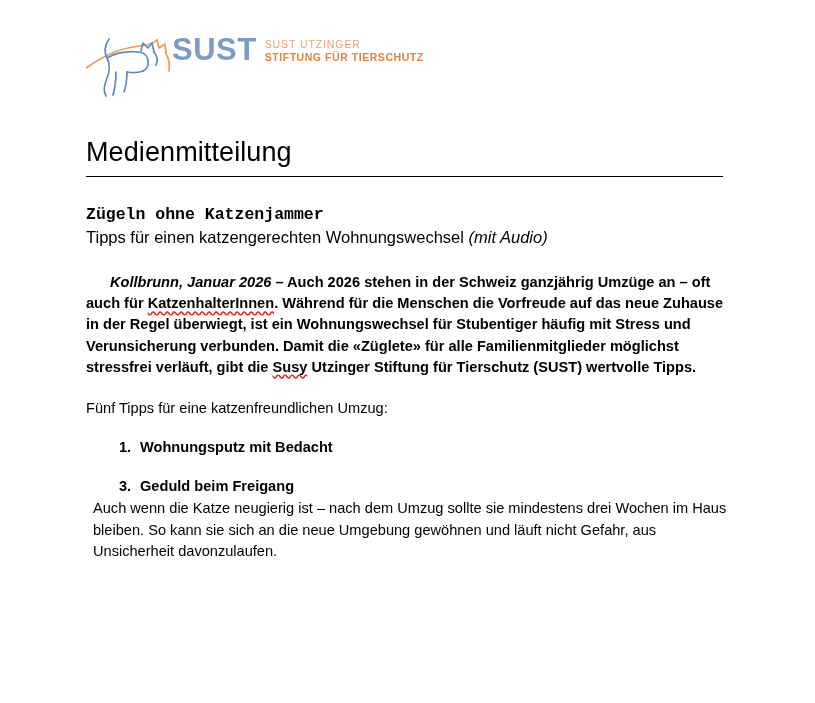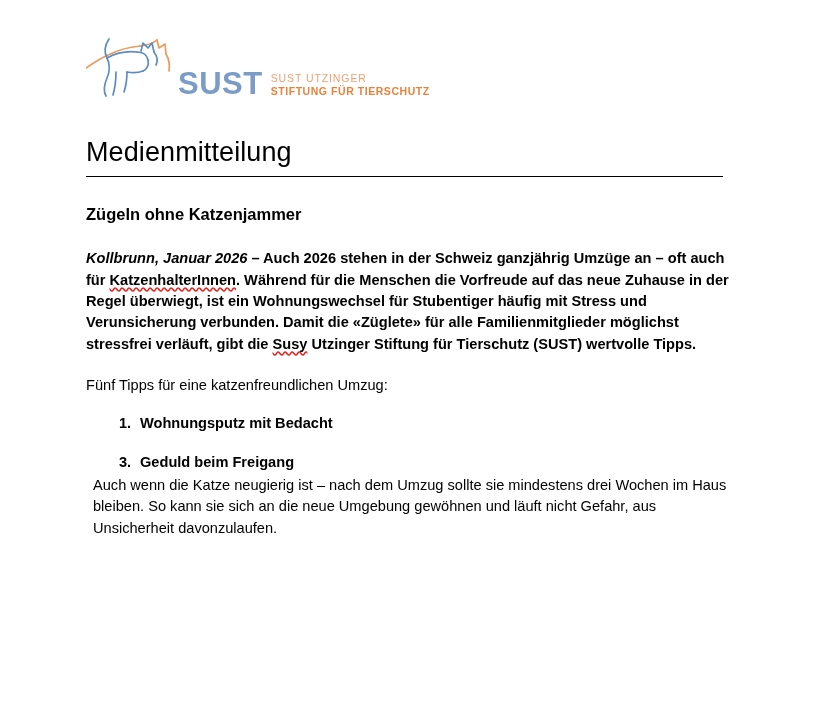--- a/index.html
+++ b/index.html
@@ -22,22 +22,22 @@
     height: 703px;
     background: #ffffff;
   }
 
   
   .logo-block {
     position: absolute;
     left: 86px;
     top: 34px;
     display: flex;
-    align-items: flex-end;
-    gap: 6px;
+    align-items: flex-start;
+    gap: 0px;
   }
   .logo-art {
     width: 88px;
     height: 66px;
     display: block;
   }
   .logo-textblock {
     display: flex;
     align-items: flex-end;
     margin-left: -2px;
@@ -97,40 +97,42 @@
     left: 86px;
     top: 203px;
     width: 648px;
   }
 
   .subtitle-1 {
     font-size: 16.5px;
     font-weight: bold;
     line-height: 1.42;
     margin: 0;
+    font-family: Liberation Mono, monospace;
   }
   .subtitle-2 {
     font-size: 16.5px;
     font-weight: normal;
     line-height: 1.42;
     margin: 0 0 2px 0;
   }
   .subtitle-2 .ital {
     font-style: italic;
   }
 
   .lead {
     font-size: 14.6px;
     font-weight: bold;
     line-height: 1.46;
     margin: 22px 0 0 0;
   }
   .lead .dateline {
     font-style: italic;
     font-weight: bold;
+    margin-left: 24px;
   }
 
   .intro {
     font-size: 14.6px;
     font-weight: normal;
     line-height: 1.46;
     margin: 20px 0 0 0;
   }
 
   
@@ -209,20 +211,21 @@
       </span>
     </div>
   </div>
 
   <h1 class="doc-title">Medienmitteilung</h1>
   <div class="title-rule"></div>
 
   <div class="content">
 
     <p class="subtitle-1">Zügeln ohne Katzenjammer</p>
+    <p class="subtitle-2"><span>Tipps für einen katzengerechten Wohnungswechsel </span><span class="ital">(mit Audio)</span></p>
 
     <p class="lead"><span class="dateline">Kollbrunn, Januar 2026</span><span> – </span><span>Auch 2026 stehen in der Schweiz ganzjährig Umzüge an – oft auch für </span><span class="spell">KatzenhalterInnen</span><span>. Während für die Menschen die Vorfreude auf das neue Zuhause in der Regel überwiegt, ist ein Wohnungswechsel für Stubentiger häufig mit Stress und Verunsicherung verbunden. Damit die «Züglete» für alle Familienmitglieder möglichst stressfrei verläuft, gibt die </span><span class="spell">Susy</span><span> Utzinger Stiftung für Tierschutz (SUST) wertvolle Tipps.</span></p>
 
     <p class="intro">Fünf Tipps für eine katzenfreundlichen Umzug:</p>
 
     <ol class="tips">
       <li class="tip">
         <span class="tip-head"><span class="tip-num">1.</span><span>Wohnungsputz mit Bedacht</span></span>
       </li>
       <li class="tip">

